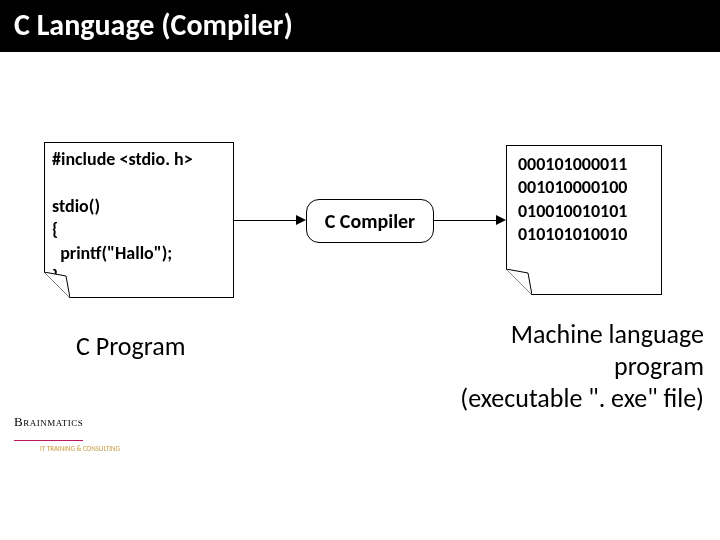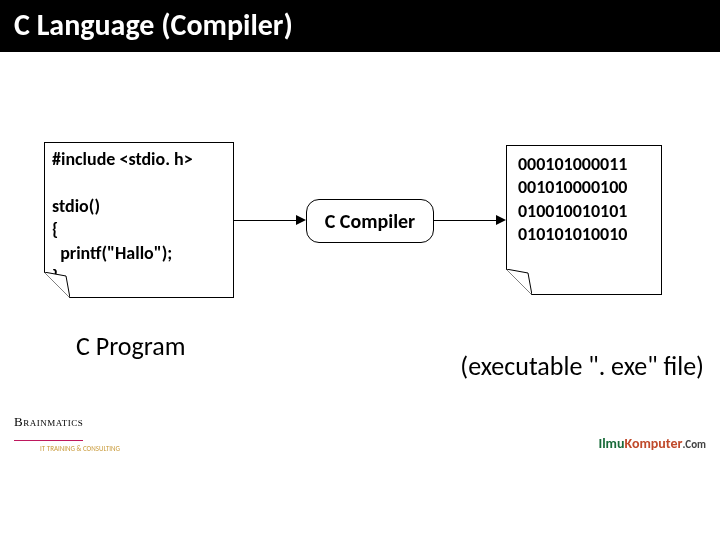--- a/index.html
+++ b/index.html
@@ -75,27 +75,23 @@
     <svg class="note-svg-fold" width="26" height="26">
       <polygon points="0,26 26,26 0,0" fill="#fff"></polygon>
       <polyline points="0,0 26,26" stroke="#000" fill="none"></polyline>
       <polyline points="0,0 22,4 26,26" stroke="#000" fill="#fff"></polyline>
     </svg>
   </div>
 
   <div class="label" style="left:76px; top:330px;">C Program</div>
 
   <div class="label" style="left:418px; top:318px; width:286px;">
-    <br>
+    <span>Machine language program</span><br>
     <span>(executable ". exe" file)</span>
   </div>
 
   <div class="logo-left">
     <span class="brain-top">Brainmatics</span><br>
     <span class="brain-sub">IT TRAINING &amp; CONSULTING</span>
   </div>
 
-  <div class="logo-right">
-    <span class="lr-ilmu">Ilmu</span><span class="lr-komp">Komputer</span><span class="lr-com">.Com</span>
-    <span class="lr-sub"></span>
-  </div>
 
 </div>
 
 </body></html>

